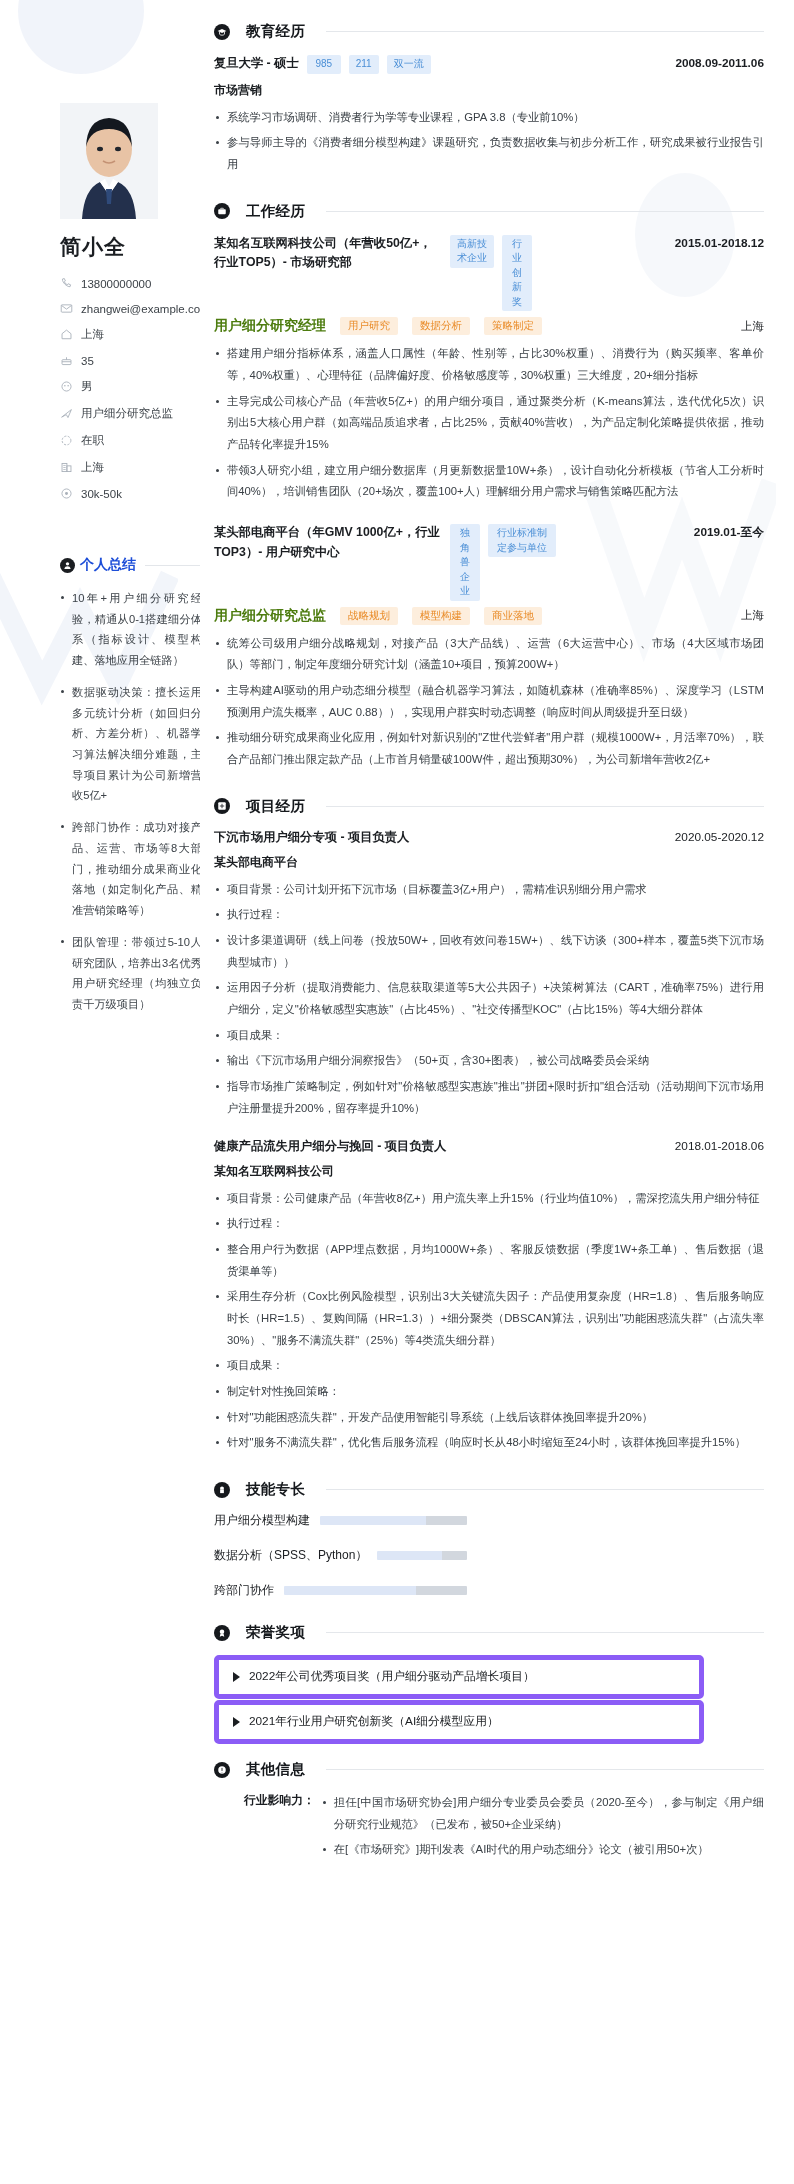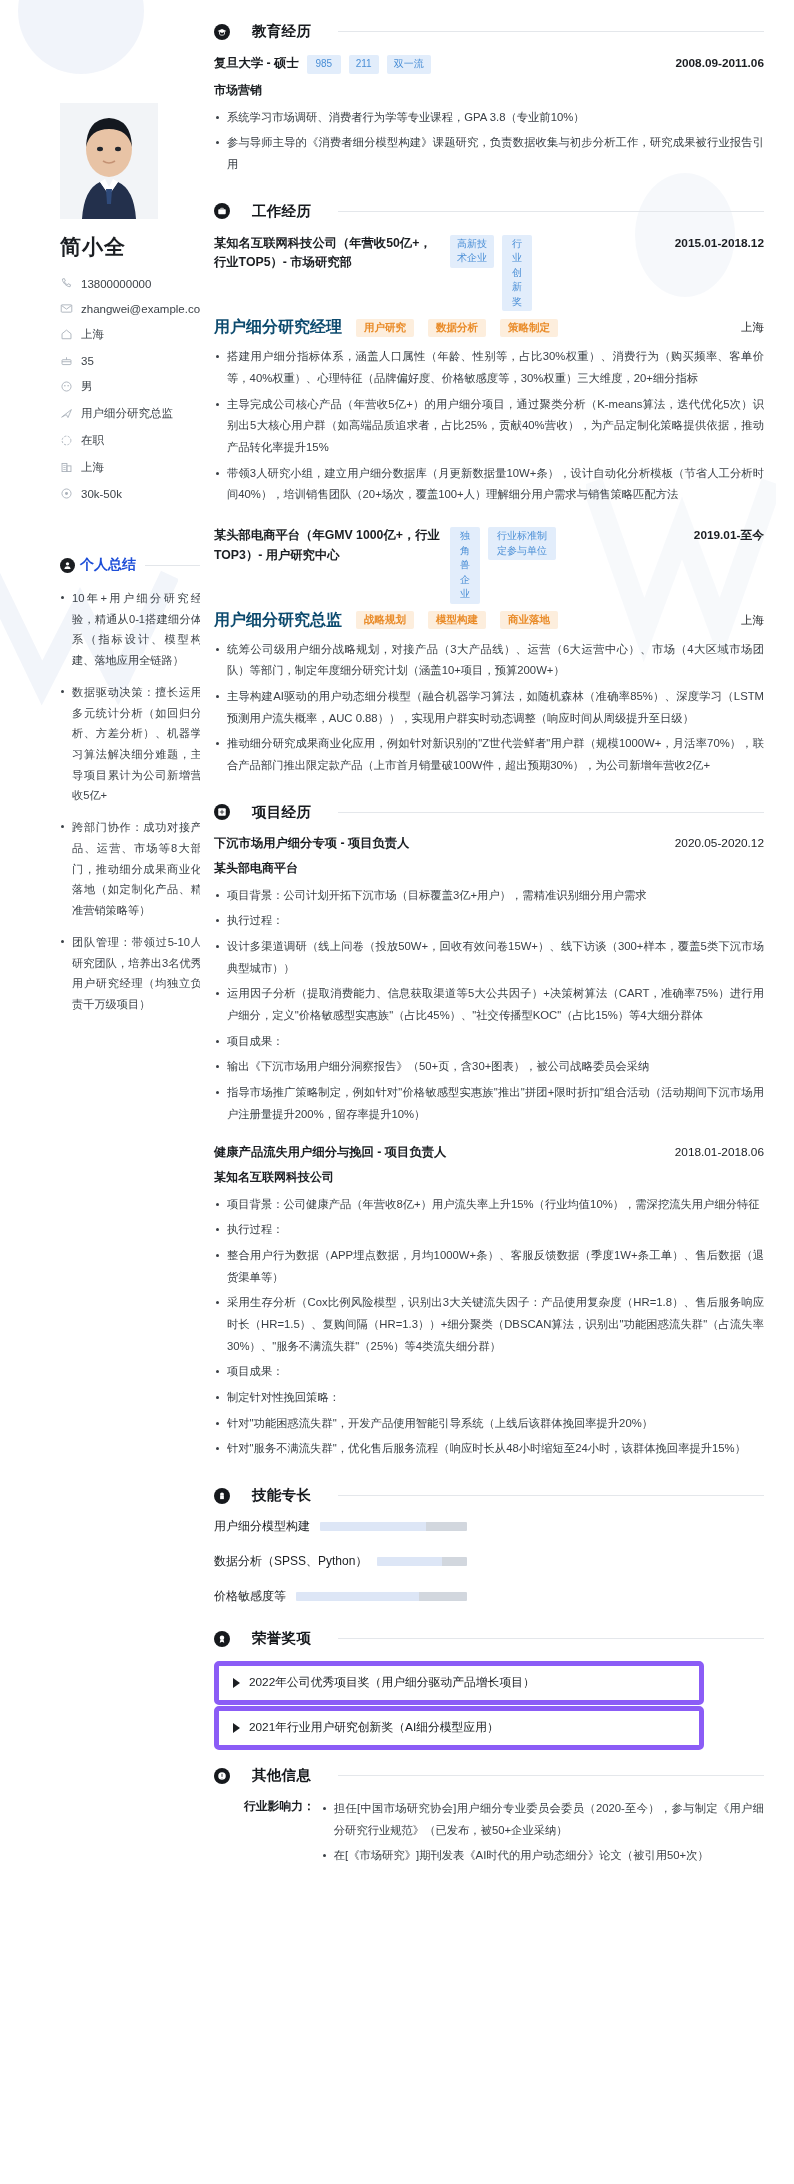--- a/index.html
+++ b/index.html
@@ -126,21 +126,21 @@
   }
   .wm-main2 {
     position: absolute;
     right: 18px; top: 470px;
     width: 190px; height: 200px;
     z-index: 0; opacity: .45;
   }
   .main-inner { position: relative; z-index: 2; }
 
   .sec-head {
-    display: flex; align-items: center; gap: 22px;
+    display: flex; align-items: center; gap: 16px;
     margin: 0 0 13px 0;
   }
   .sec-head.spaced { margin-top: 26px; }
   .sec-ico {
     width: 16px; height: 16px; border-radius: 50%;
     background: #16191d; color: #fff;
     display: inline-flex; align-items: center; justify-content: center;
     flex: 0 0 16px;
   }
   .sec-ico svg { width: 10px; height: 10px; display: block; }
@@ -170,26 +170,25 @@
   .tag-blue.w4 { width: 68px; }
   .entry-date {
     margin-left: auto;
     font-size: 11.8px; font-weight: bold; color: #1b1e22;
     white-space: nowrap; padding-top: 2px;
   }
   .entry-sub {
     display: flex; align-items: center; gap: 14px;
     margin-top: 6px;
   }
-  .entry-role { font-size: 16px; font-weight: bold; color: #0c4a6e; white-space: nowrap; }
+  .entry-role { font-size: 14px; font-weight: bold; color: #4d7c0f; white-space: nowrap; }
   .tag-orange {
     background: #fdeedd; color: #e98b28;
     font-size: 10.5px; padding: 2px 8px; border-radius: 2px;
     white-space: nowrap;
-    font-weight: bold;
   }
   .entry-loc { margin-left: auto; font-size: 11.5px; color: #1b1e22; }
 
   .edu-major { font-size: 12px; font-weight: bold; color: #1b1e22; margin-top: 8px; }
 
   .bullets { list-style: none; margin: 8px 0 0 0; }
   .bullets > li {
     position: relative;
     font-size: 11.3px;
     line-height: 1.92;
@@ -537,21 +536,21 @@
         <div class="skills-grid">
           <div class="skill-item">
             <span class="skill-name">用户细分模型构建</span>
             <span class="skill-bar"></span>
           </div>
           <div class="skill-item">
             <span class="skill-name">数据分析（SPSS、Python）</span>
             <span class="skill-bar"></span>
           </div>
           <div class="skill-item">
-            <span class="skill-name">价格敏感度等</span>
+            <span class="skill-name">跨部门协作</span>
             <span class="skill-bar"></span>
           </div>
         </div>
       </section>
 
       <section>
         <div class="sec-head" style="margin-top:6px">
           <span class="sec-ico">
               <svg viewBox="0 0 16 16">
                 <circle cx="8" cy="6" r="3.6" fill="#fff"></circle>

